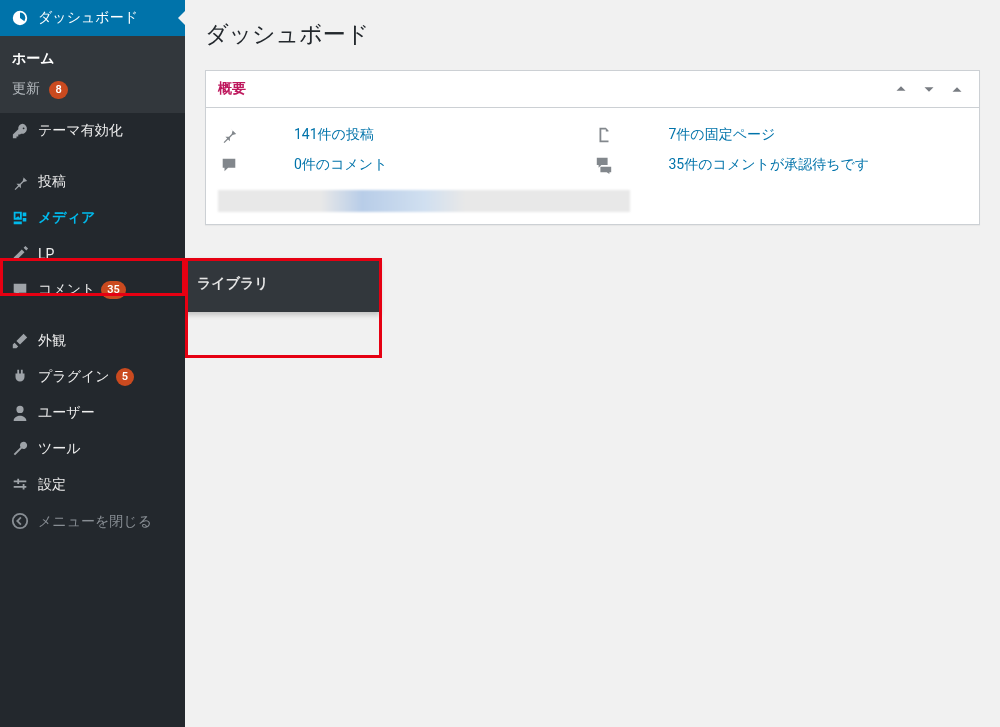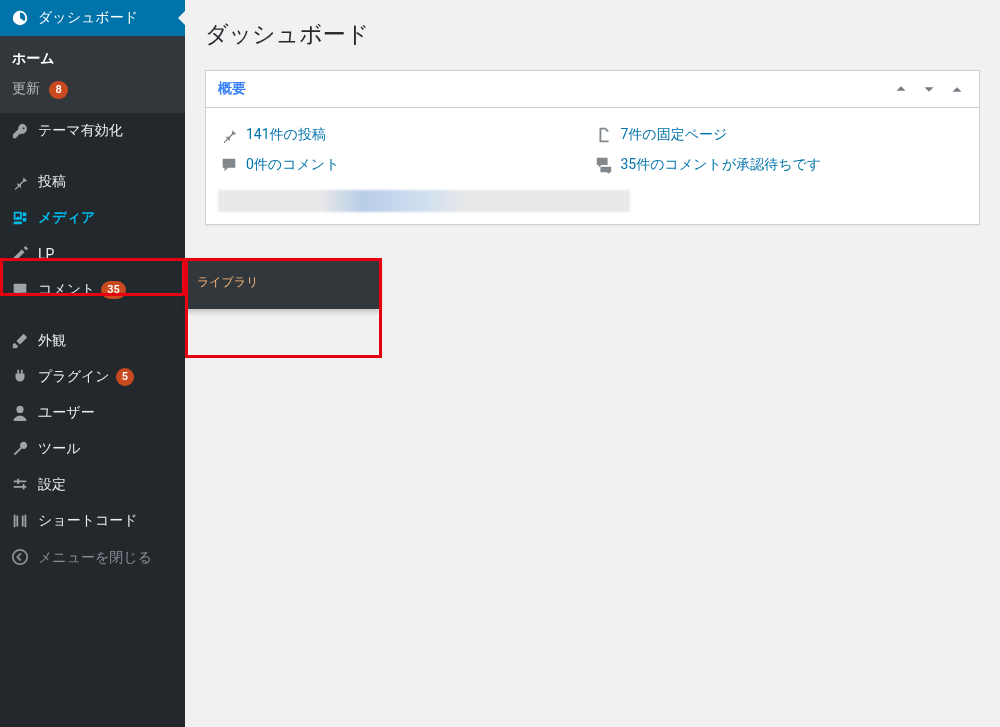--- a/index.html
+++ b/index.html
@@ -103,38 +103,39 @@
   .postbox-header {
     display: flex;
     align-items: center;
     justify-content: space-between;
     border-bottom: 1px solid #ccd0d4;
     padding: 8px 12px;
   }
   .postbox-header h2 {
     font-size: 14px;
     font-weight: 600;
-    color: #3b82f6;
+    color: #be185d;
   }
   .postbox-actions { display: flex; gap: 8px; }
   .postbox-actions .btn-icon {
     width: 20px; height: 20px;
     color: #787c82;
     cursor: pointer;
     display: inline-flex; align-items: center; justify-content: center;
   }
   .postbox-body { padding: 12px; }
   .overview-grid {
     display: flex;
   }
   .overview-col { flex: 1; }
   .overview-row {
     display: flex;
     align-items: center;
     padding: 6px 0;
+    gap: 48px;
   }
   .overview-row .ov-icon {
     width: 22px; color: #82878c;
     display: inline-flex; align-items: center; justify-content: center;
     margin-right: 6px;
   }
   .overview-row a {
     color: #0073aa;
     text-decoration: none;
     font-size: 14px;
@@ -152,24 +153,25 @@
     left: 185px;
     top: 258px;
     width: 195px;
     background: #32373c;
     color: #b4b9be;
     padding: 10px 12px 12px 12px;
     box-shadow: 0 3px 5px rgba(0,0,0,.2);
   }
   .flyout .fly-item {
     padding: 6px 0;
-    font-size: 12px;
-    color: #fdba74;
+    font-size: 14px;
+    color: #e5e5e5;
     cursor: pointer;
     line-height: 1.4;
+    font-weight: bold;
   }
   
   .hl-box {
     position: absolute;
     border: 3px solid #e60012;
     pointer-events: none;
   }
   .hl-sidebar-media { left: 0; top: 258px; width: 185px; height: 38px; }
   .hl-flyout { left: 185px; top: 258px; width: 197px; height: 100px; }
   svg { width: 18px; height: 18px; fill: currentColor; }
@@ -291,28 +293,20 @@
 
   <div class="sidebar-item">
     <span class="icon">
       <svg viewBox="0 0 20 20">
           <path d="M3 5h4V3h2v2h8v2h-8v2H7V7H3V5zm0 6h10v-2h2v2h2v2h-2v2h-2v-2H3v-2z"></path>
         </svg>
     </span>
     <span>設定</span>
   </div>
 
-  <div class="sidebar-item">
-    <span class="icon">
-      <svg viewBox="0 0 20 20">
-          <path d="M5 3H3v14h2v-2H5V5h0V3zm10 0h2v14h-2v-2h0V5h0V3zM6 4h2v12H6V4zm6 0h2v12h-2V4z"></path>
-        </svg>
-    </span>
-    <span>ショートコード</span>
-  </div>
 
   <div class="sidebar-item collapse">
     <span class="icon">
       <svg viewBox="0 0 20 20">
           <circle cx="10" cy="10" r="8" fill="none" stroke="currentColor" stroke-width="2"></circle>
           <path d="M11 6l-4 4 4 4" fill="none" stroke="currentColor" stroke-width="2"></path>
         </svg>
     </span>
     <span>メニューを閉じる</span>
   </div>

